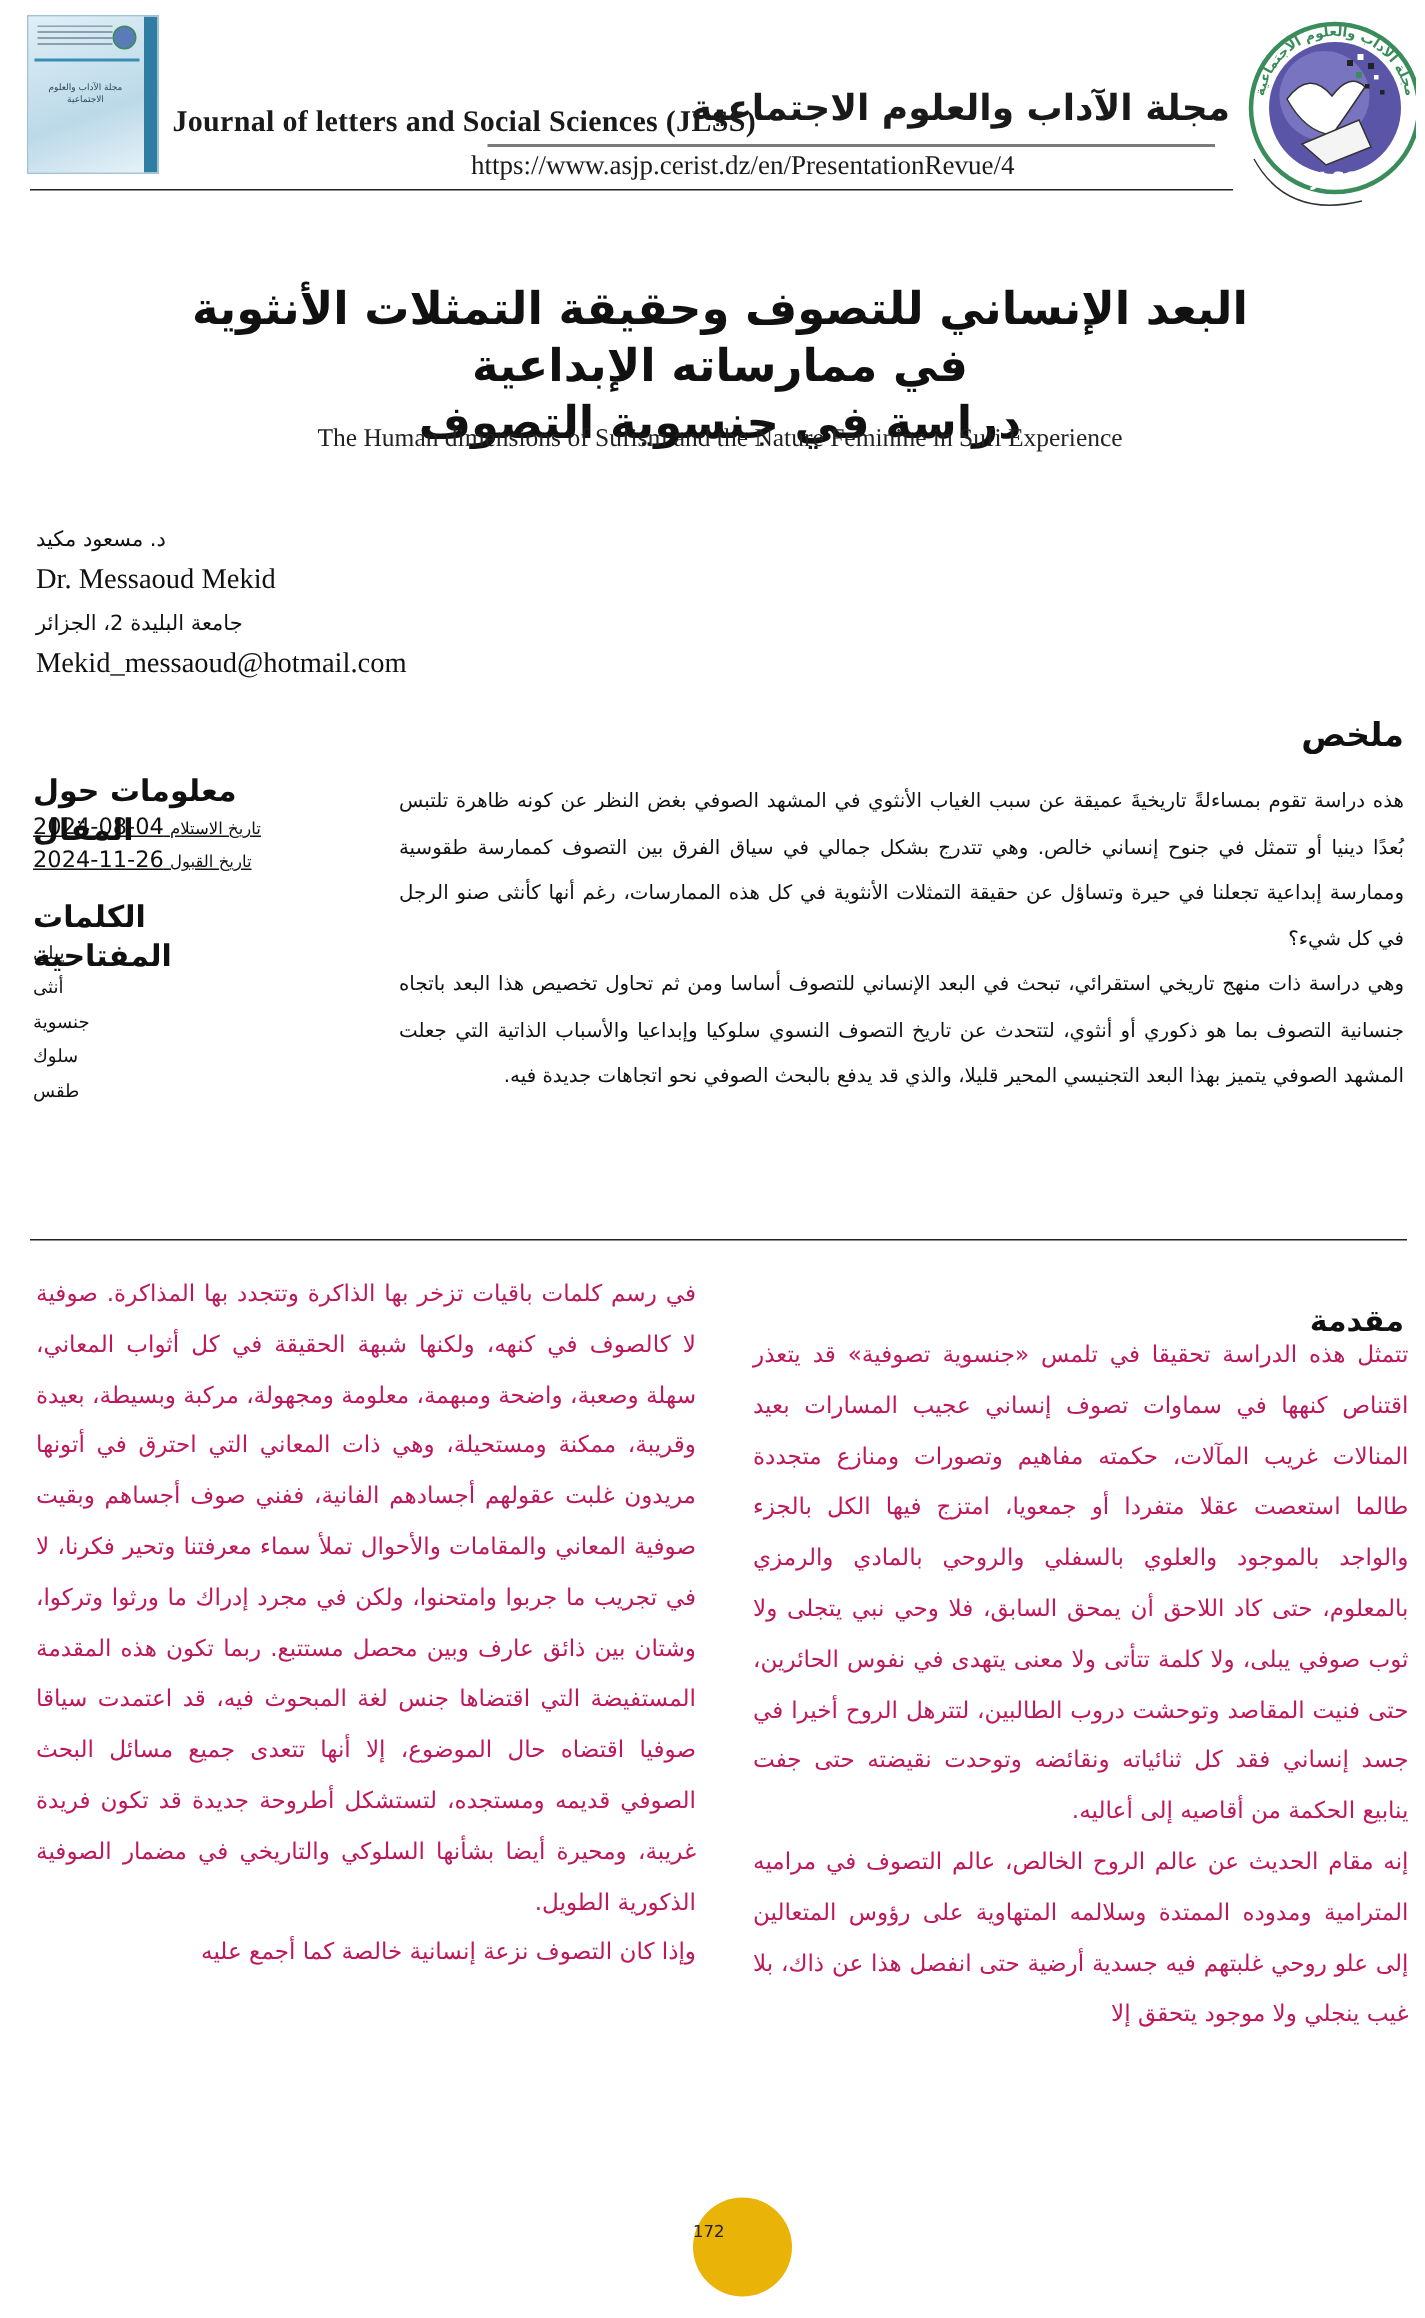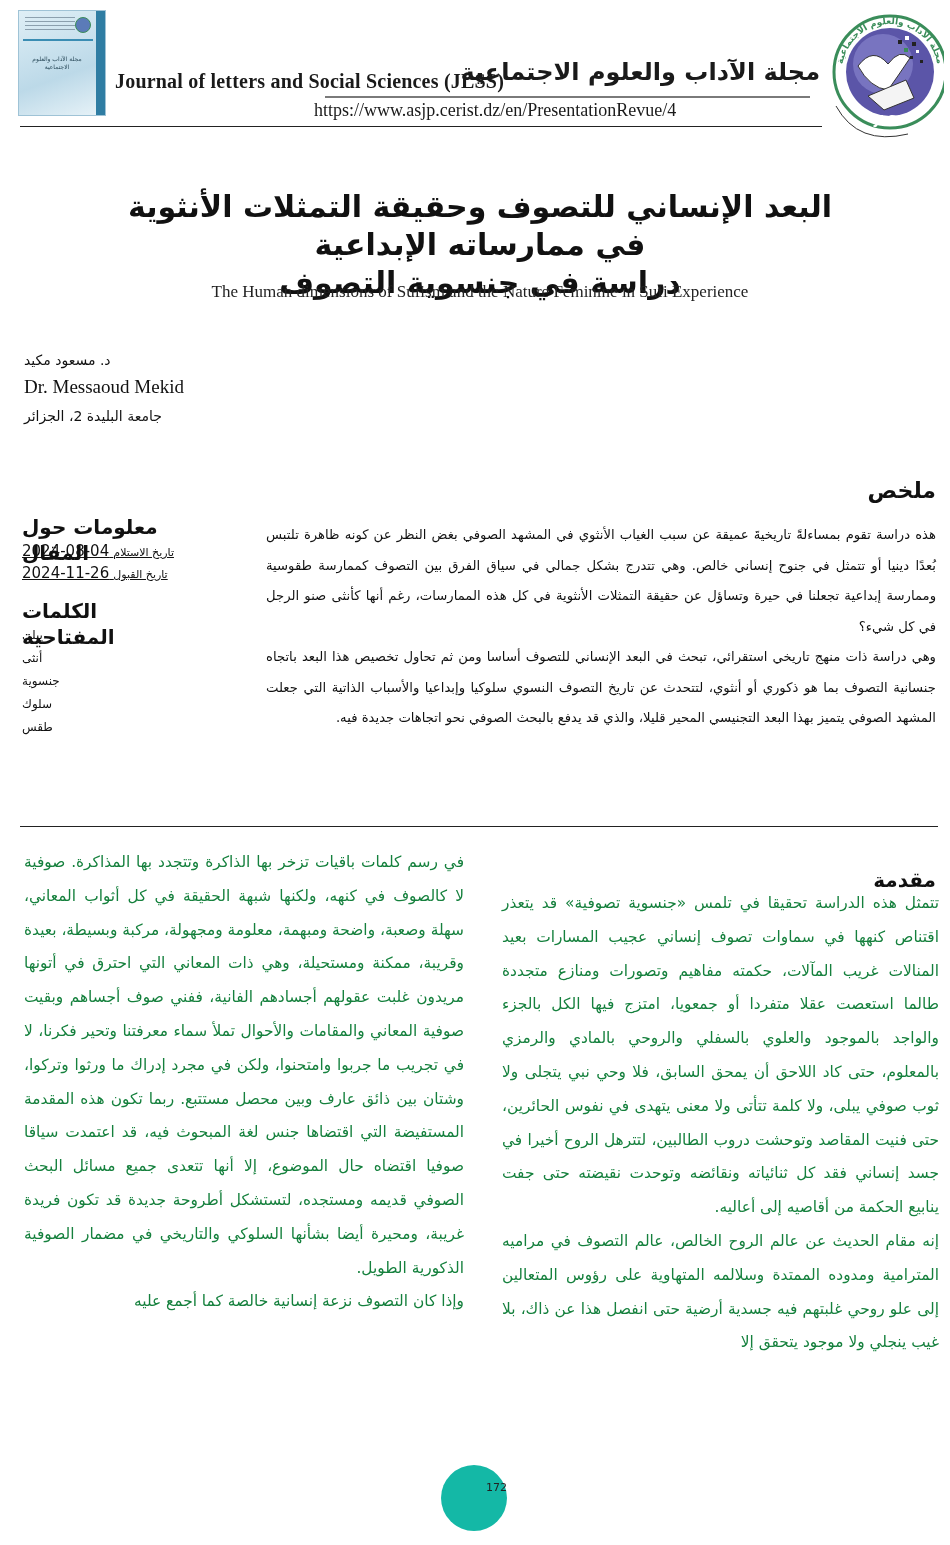--- a/index.html
+++ b/index.html
@@ -42,27 +42,27 @@
   .info .date { font-size:13px; height:22px; line-height:22px; white-space:nowrap;text-decoration:underline; }
   .info .date .lbl { font-size:11px; }
   .info .date .val { font-size:15px; }
   .info .kw { font-size:12px; height:23px; line-height:23px; direction:rtl; text-align:left; }
   .info .spacer { height:14px; }
 
   .abs-line { left:20px; top:826px; width:918px; height:1px; background:#222; }
 
   
   .intro-heading { right:14px; top:868px; font-family:"DejaVu Sans", sans-serif; font-weight:bold; font-size:20px; direction:rtl; }
-  .col { direction:rtl; text-align:justify; font-family:"DejaVu Sans", sans-serif; font-size:15.4px; line-height:33.8px; color:#15803d; }
+  .col { direction:rtl; text-align:justify; font-family:"DejaVu Sans", sans-serif; font-size:15.4px; line-height:33.8px; color:#be185d; }
   .col p { margin:0; text-align-last:right; }
   .col-right { left:502px; top:887px; width:437px; }
   .col-left { left:24px; top:846px; width:440px; }
 
   
-  .page-num { left:441px; top:1465px; width:66px; height:66px; border-radius:50%; background:#14b8a6; text-align:right; font-family:"DejaVu Sans", sans-serif; font-size:11px; color:#222; line-height:66px; }
+  .page-num { left:462px; top:1465px; width:66px; height:66px; border-radius:50%; background:#eab308; text-align:left; font-family:"DejaVu Sans", sans-serif; font-size:11px; color:#222; line-height:66px; }
   .page-num span { position:relative; top:-10px; }
 </style>
 </head>
 <body>
 
 <div class="abs cover">
   <div class="lines"></div>
   <div class="logo-mini"></div>
   <div class="band"></div>
   <div class="t">مجلة الآداب والعلوم الاجتماعية</div>
@@ -97,20 +97,21 @@
 <div class="abs title-ar">
   <div>البعد الإنساني للتصوف وحقيقة التمثلات الأنثوية في ممارساته الإبداعية</div>
   <div>دراسة في جنسوية التصوف</div>
 </div>
 <div class="abs title-en">The Human dimensions of Sufism and the Nature Feminine in Sufi Experience</div>
 
 <div class="abs author">
   <div class="ar">د. مسعود مكيد</div>
   <div class="en">Dr. Messaoud Mekid</div>
   <div class="aff">جامعة البليدة 2، الجزائر</div>
+  <div class="en">Mekid_messaoud@hotmail.com</div>
 </div>
 
 <div class="abs abs-heading">ملخص</div>
 <div class="abs abs-body">
   <p>هذه دراسة تقوم بمساءلةً تاريخيةَ عميقة عن سبب الغياب الأنثوي في المشهد الصوفي بغض النظر عن كونه ظاهرة تلتبس بُعدًا دينيا أو تتمثل في جنوح إنساني خالص. وهي تتدرج بشكل جمالي في سياق الفرق بين التصوف كممارسة طقوسية وممارسة إبداعية تجعلنا في حيرة وتساؤل عن حقيقة التمثلات الأنثوية في كل هذه الممارسات، رغم أنها كأنثى صنو الرجل في كل شيء؟</p>
   <p>وهي دراسة ذات منهج تاريخي استقرائي، تبحث في البعد الإنساني للتصوف أساسا ومن ثم تحاول تخصيص هذا البعد باتجاه جنسانية التصوف بما هو ذكوري أو أنثوي، لتتحدث عن تاريخ التصوف النسوي سلوكيا وإبداعيا والأسباب الذاتية التي جعلت المشهد الصوفي يتميز بهذا البعد التجنيسي المحير قليلا، والذي قد يدفع بالبحث الصوفي نحو اتجاهات جديدة فيه.</p>
 </div>
 
 <div class="abs info">
   <div class="h">معلومات حول المقال</div>

